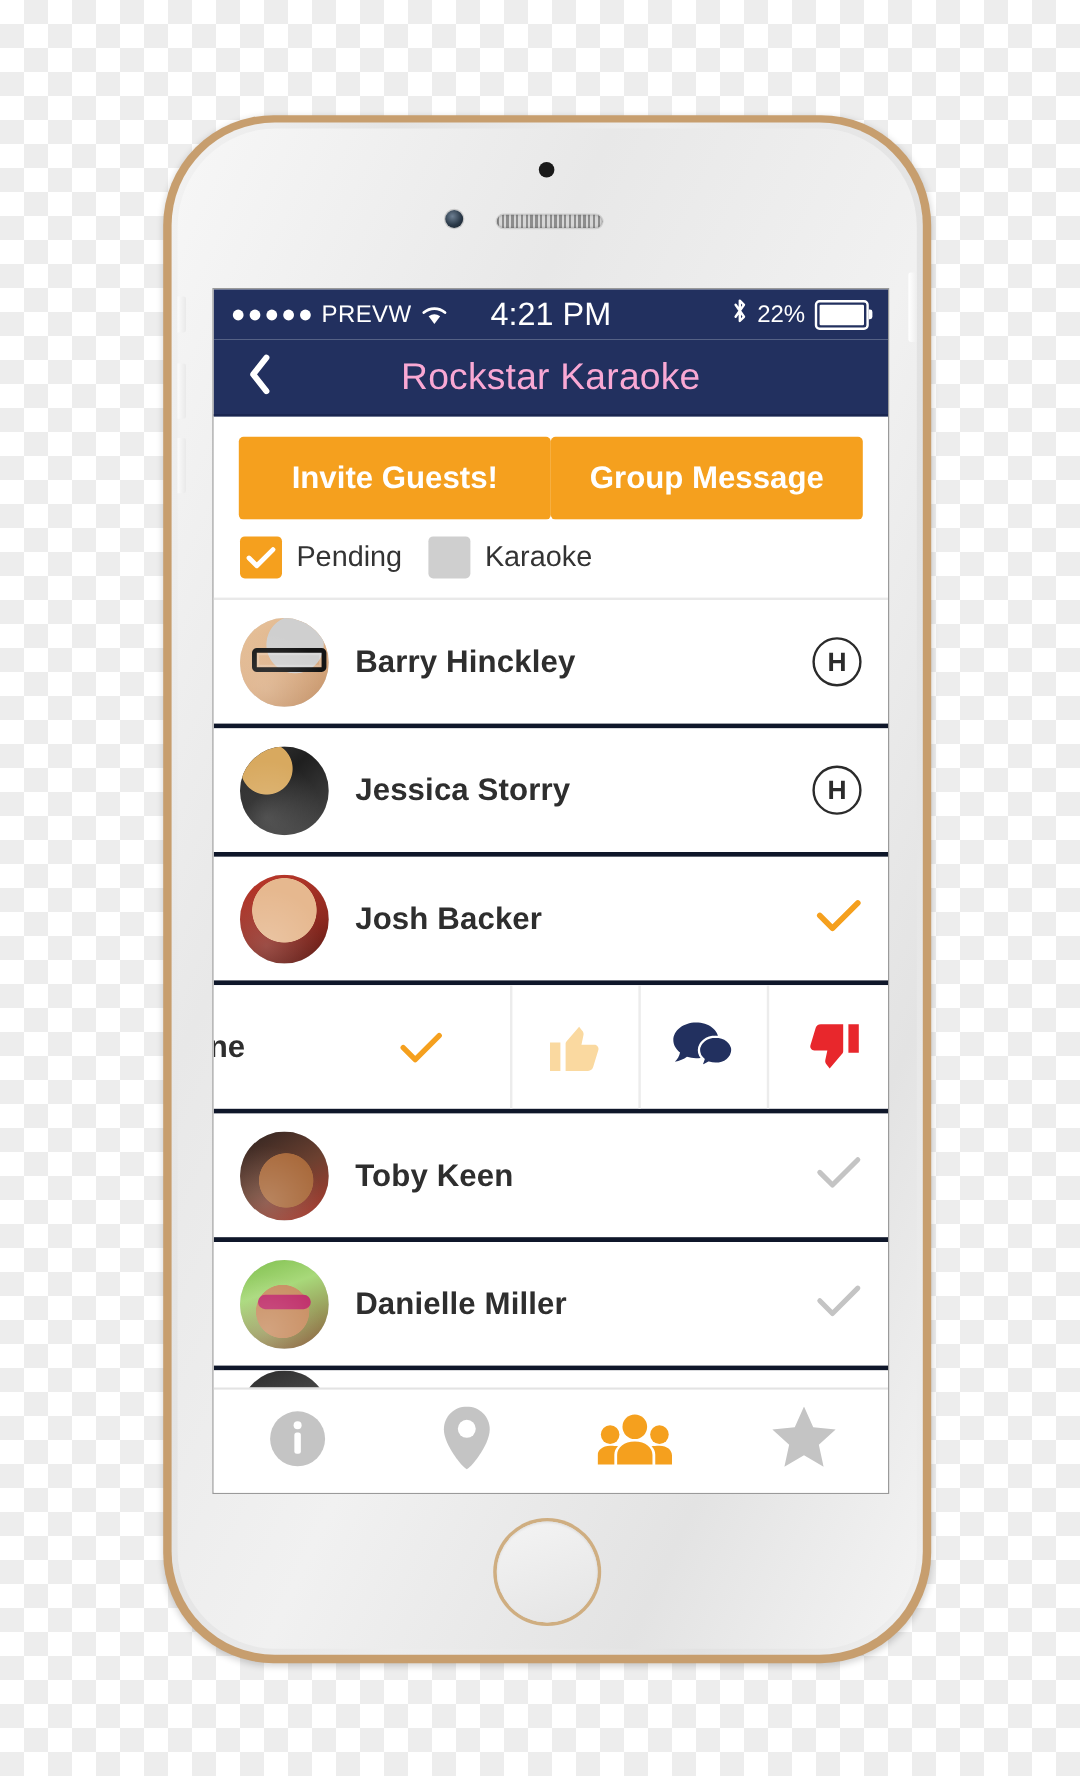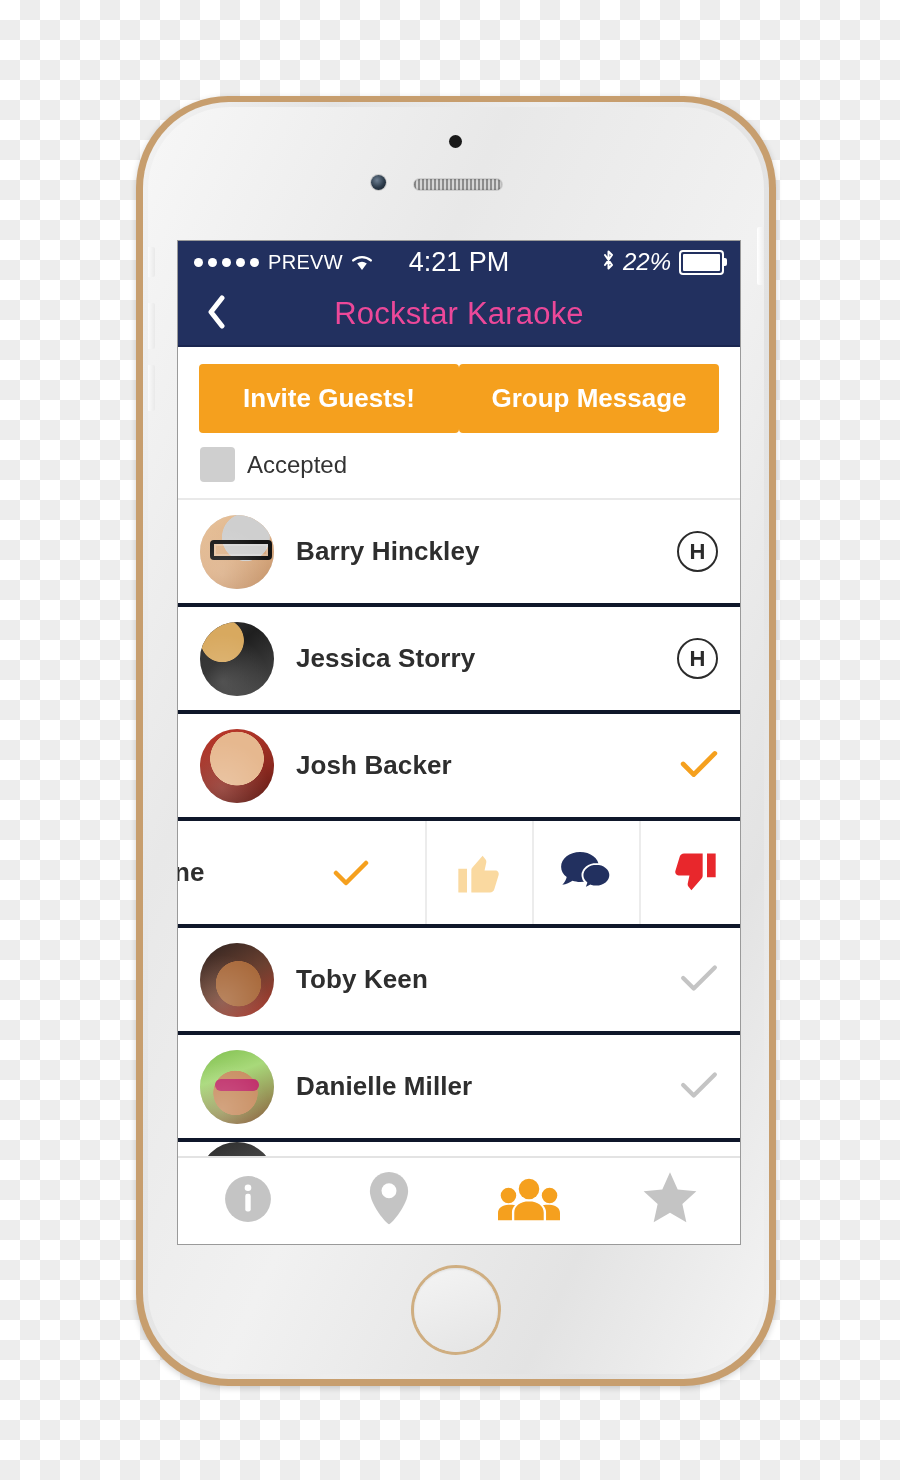--- a/index.html
+++ b/index.html
@@ -126,21 +126,21 @@
   #carrier-name { margin-left: 9px; font-size: 20px; letter-spacing: .3px; }
   #wifi-icon { margin-left: 8px; display: inline-flex; }
   #status-time {
     position: absolute; left: 0; right: 0; text-align: center;
     font-size: 27px; pointer-events: none;
   }
   #status-right {
     margin-left: auto; display: flex; align-items: center; gap: 8px;
     position: relative; z-index: 2;
   }
-  #battery-pct { font-size: 24px; font-style: italic; }
+  #battery-pct { font-size: 20px; }
   #battery-icon {
     position: relative; width: 37px; height: 17px;
     border: 2px solid #ffffff; border-radius: 4px;
     display: flex; align-items: center; padding: 2px;
   }
   #battery-fill { height: 100%; width: 100%; background: #ffffff; border-radius: 1px; }
   #battery-cap {
     position: absolute; right: -5px; top: 50%; margin-top: -4px;
     width: 3px; height: 8px; background: #ffffff; border-radius: 0 2px 2px 0;
   }
@@ -154,21 +154,21 @@
     position: relative;
     flex: 0 0 auto;
     border-bottom: 2px solid #1a2650;
   }
   #back-button {
     position: absolute; left: 18px; top: 0; bottom: 0;
     display: flex; align-items: center; cursor: pointer;
     padding: 0 10px;
   }
   #nav-title {
-    width: 100%; text-align: center; color: #ec4899;
+    width: 100%; text-align: center; color: #f9a8d4;
     font-size: 31px; font-weight: 400; letter-spacing: .2px;
   }
 
   
   #action-bar {
     display: flex; 
     padding: 17px 21px 0 21px;
     flex: 0 0 auto; background: #fff;
   }
   .action-btn {
@@ -354,22 +354,30 @@
             <div id="nav-title">Rockstar Karaoke</div>
           </div>
 
           <div id="action-bar">
             <button class="action-btn">Invite Guests!</button>
             <button class="action-btn">Group Message</button>
           </div>
 
           <div id="filter-row">
             <div class="filter-item">
+              <span class="filter-box checked">
+                <svg width="25" height="20" viewBox="0 0 25 20">
+                  <path d="M2.5 10 L9 16.5 L22.5 3" stroke="#fff" stroke-width="4" fill="none" stroke-linecap="round" stroke-linejoin="round"></path>
+                </svg>
+              </span>
+              <span class="filter-label">Pending</span>
+            </div>
+            <div class="filter-item">
               <span class="filter-box"></span>
-              <span class="filter-label">Accepted</span>
+              <span class="filter-label">Karaoke</span>
             </div>
           </div>
 
           <div id="guest-list">
 
             <div class="guest-row">
               <span class="avatar">
                   <span class="face f-barry">
                     <span class="glasses"></span>
                   </span>

